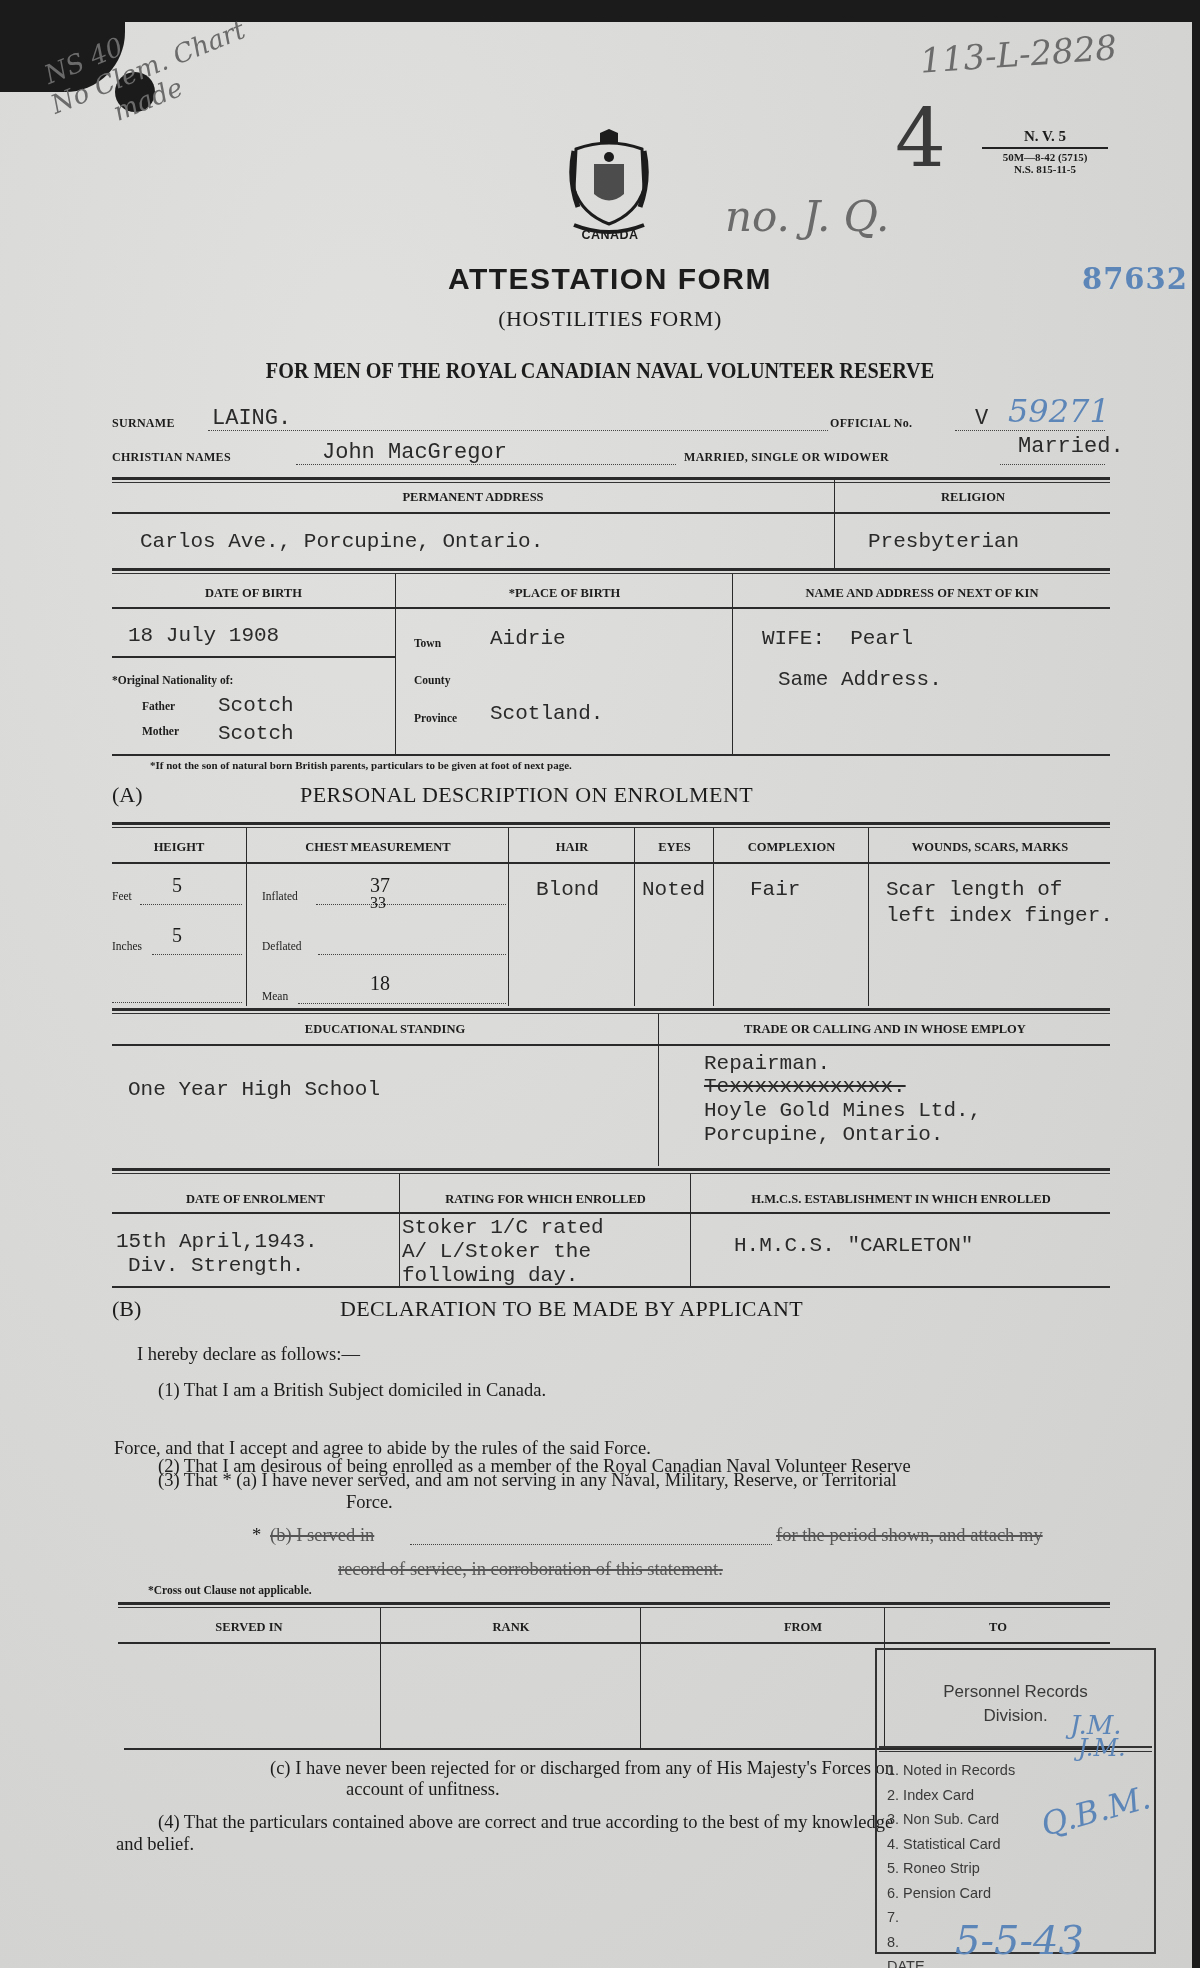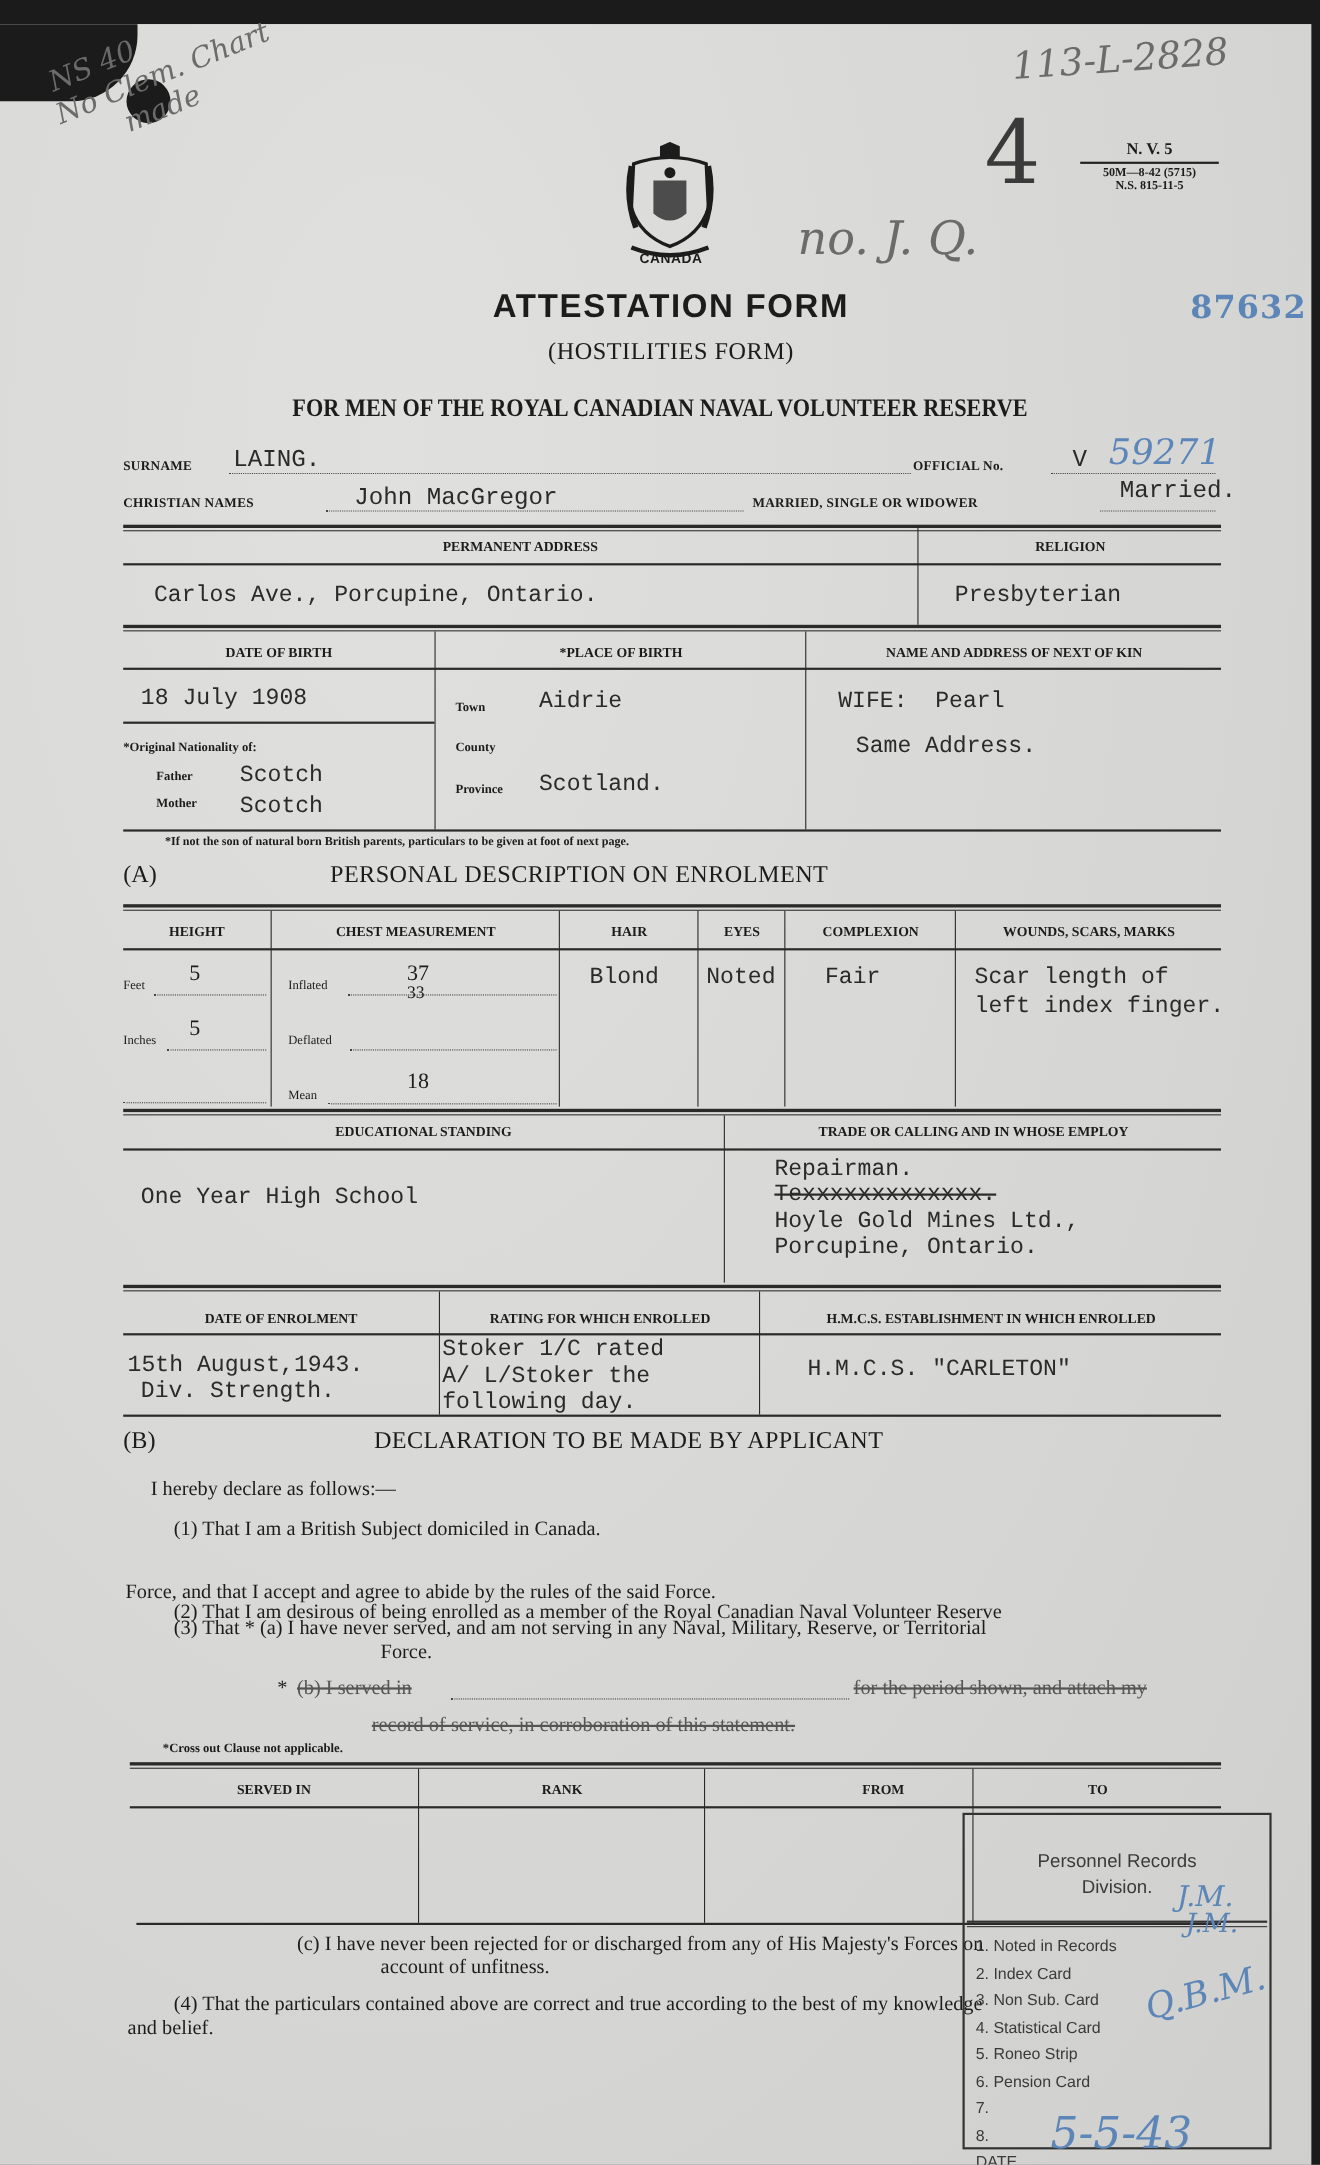--- a/index.html
+++ b/index.html
@@ -171,21 +171,21 @@
   <div class="abs typed" style="left:704px;top:1101px;font-size:21px;">Porcupine, Ontario.</div>
 
   <div class="hl" style="left:112px;top:1146px;width:998px;border-top-width:3px;"></div>
   <div class="hl-thin" style="left:112px;top:1151px;width:998px;"></div>
   <div class="vl" style="left:399px;top:1152px;height:112px;"></div>
   <div class="vl" style="left:690px;top:1152px;height:112px;"></div>
   <div class="abs hdr" style="left:112px;top:1170px;width:287px;">DATE OF ENROLMENT</div>
   <div class="abs hdr" style="left:401px;top:1170px;width:289px;">RATING FOR WHICH ENROLLED</div>
   <div class="abs hdr" style="left:692px;top:1170px;width:418px;">H.M.C.S. ESTABLISHMENT IN WHICH ENROLLED</div>
   <div class="hl" style="left:112px;top:1190px;width:998px;"></div>
-  <div class="abs typed" style="left:116px;top:1208px;font-size:21px;">15th August,1943.</div>
+  <div class="abs typed" style="left:116px;top:1208px;font-size:21px;">15th April,1943.</div>
   <div class="abs typed" style="left:128px;top:1232px;font-size:21px;">Div. Strength.</div>
   <div class="abs typed" style="left:402px;top:1194px;font-size:21px;">Stoker 1/C rated</div>
   <div class="abs typed" style="left:402px;top:1218px;font-size:21px;">A/ L/Stoker the</div>
   <div class="abs typed" style="left:402px;top:1242px;font-size:21px;">following day.</div>
   <div class="abs typed" style="left:734px;top:1212px;font-size:21px;">H.M.C.S. "CARLETON"</div>
   <div class="hl" style="left:112px;top:1264px;width:998px;"></div>
 
   <div class="abs" style="left:112px;top:1274px;font-size:22px;">(B)</div>
   <div class="abs" style="left:340px;top:1274px;font-size:22px;letter-spacing:.3px;">DECLARATION TO BE MADE BY APPLICANT</div>
   <div class="abs decl" style="left:137px;top:1322px;">I hereby declare as follows:—</div>

